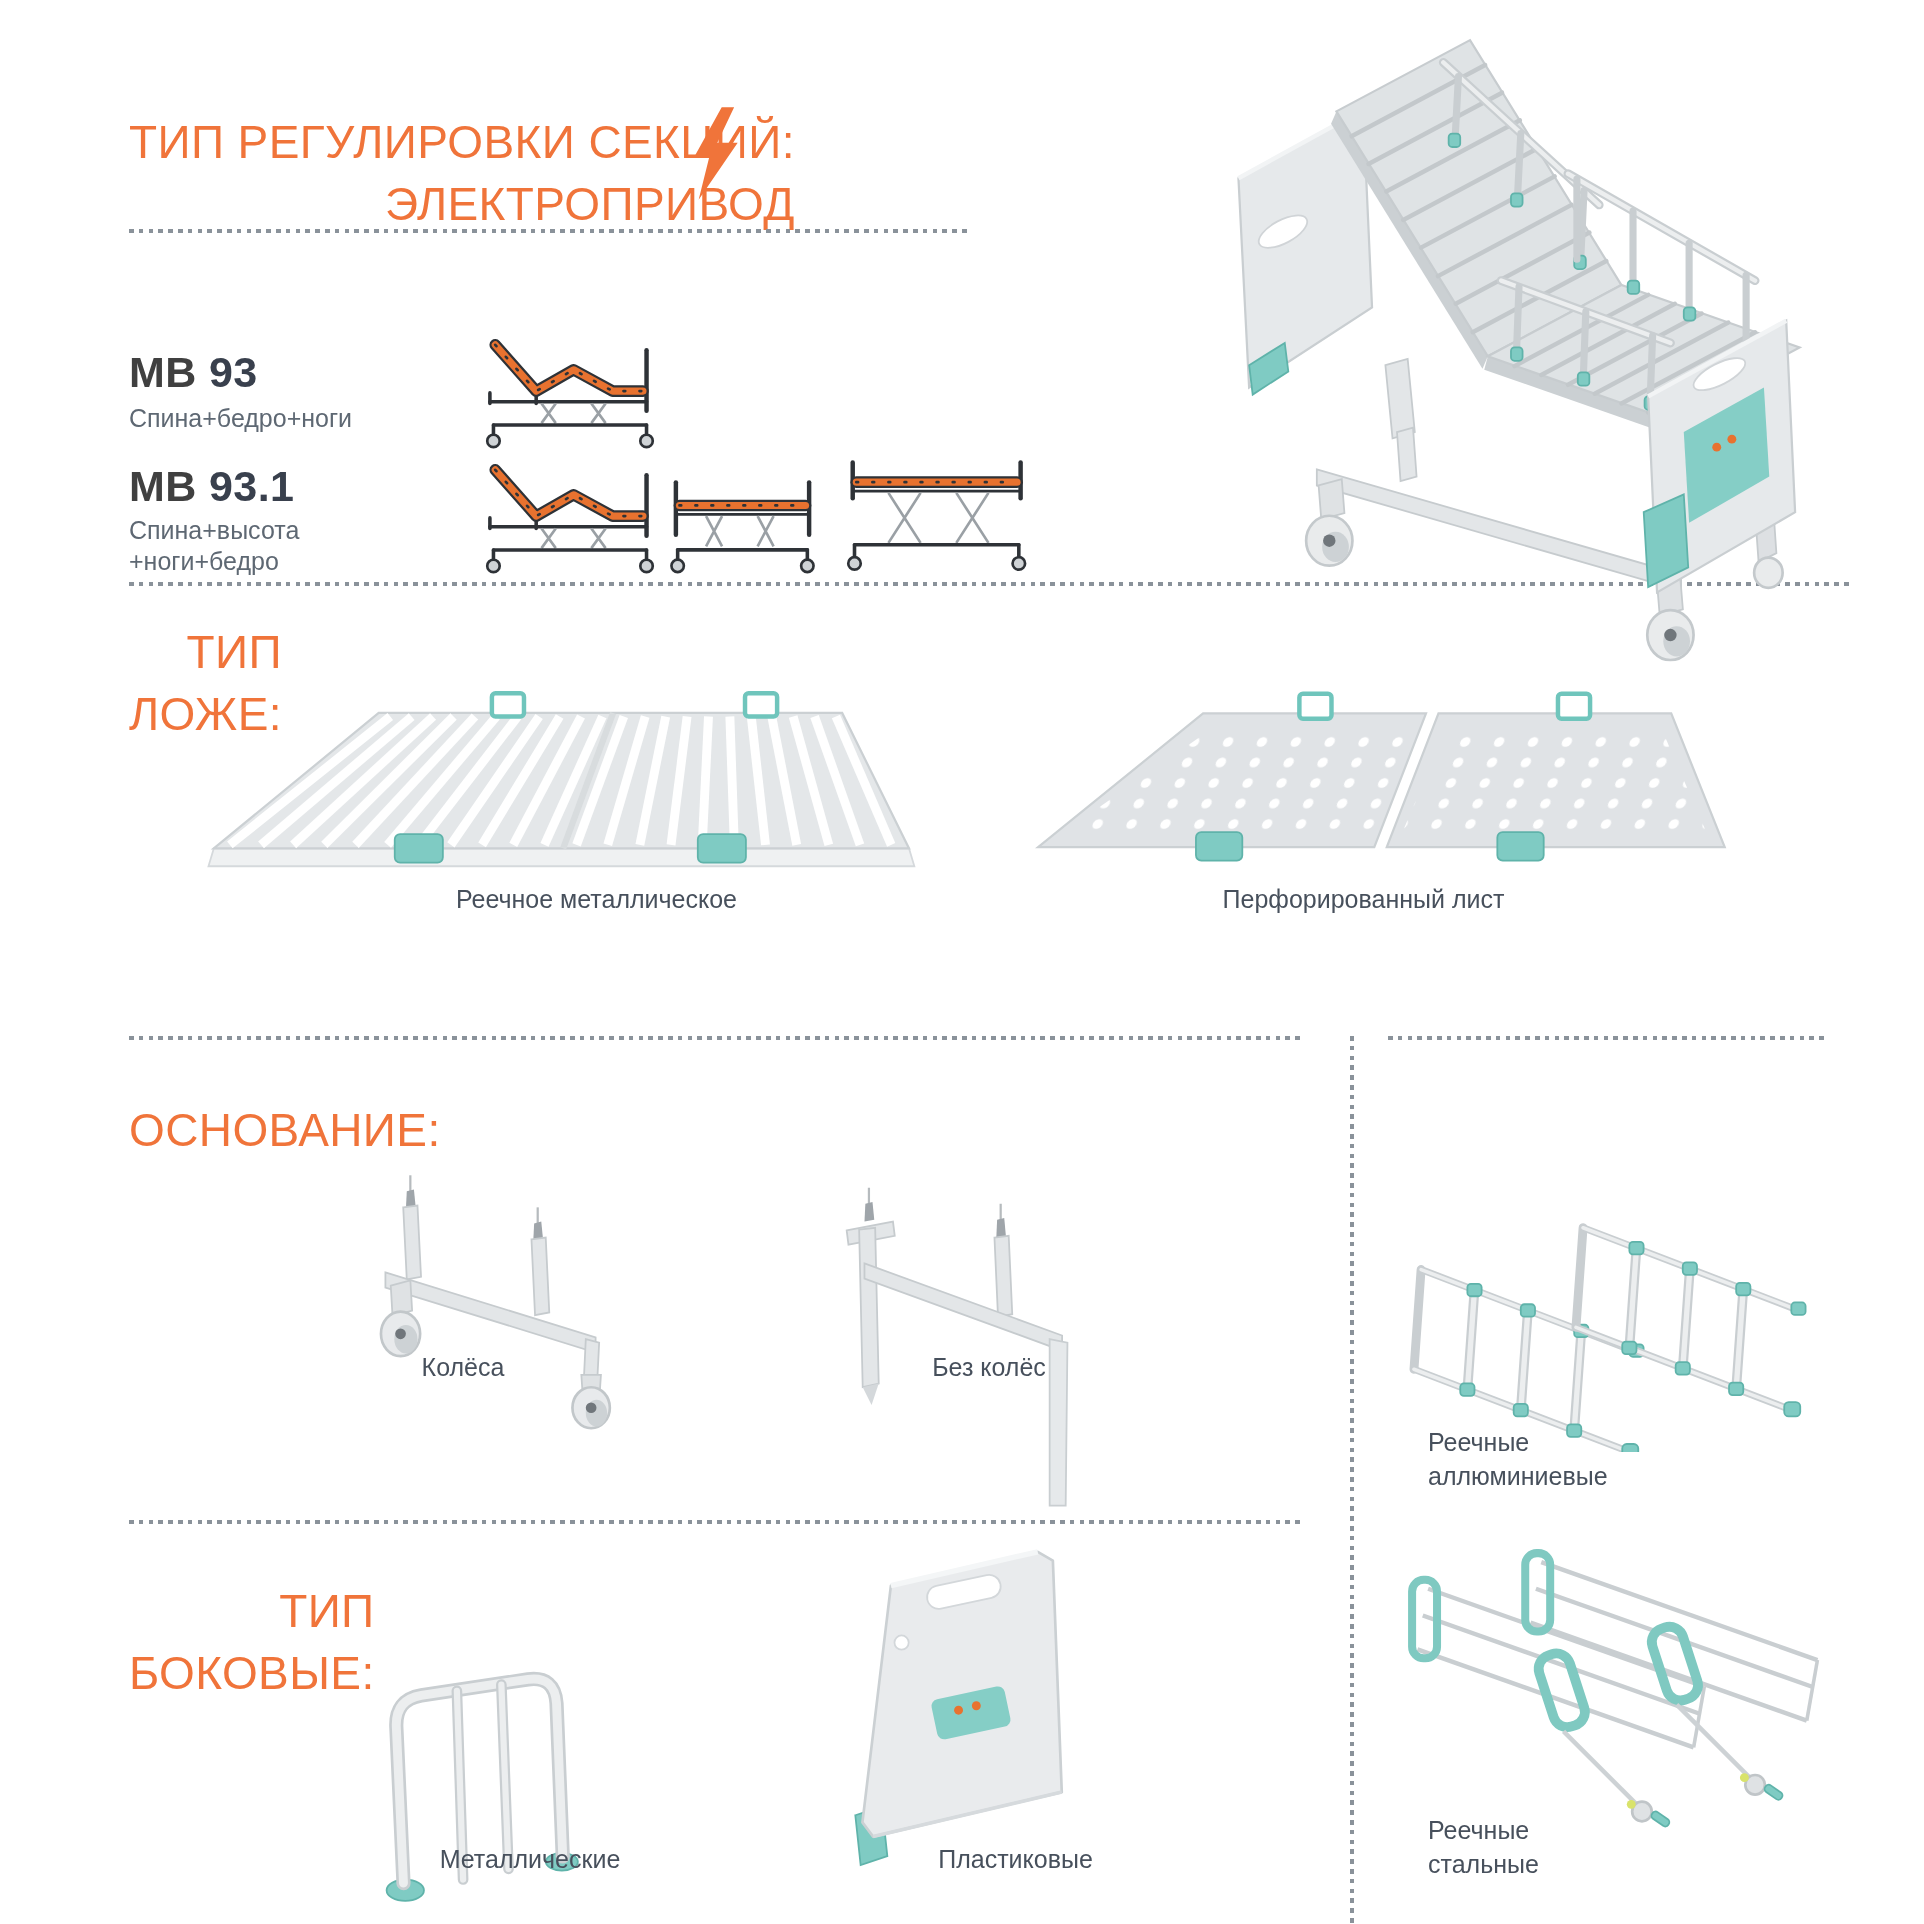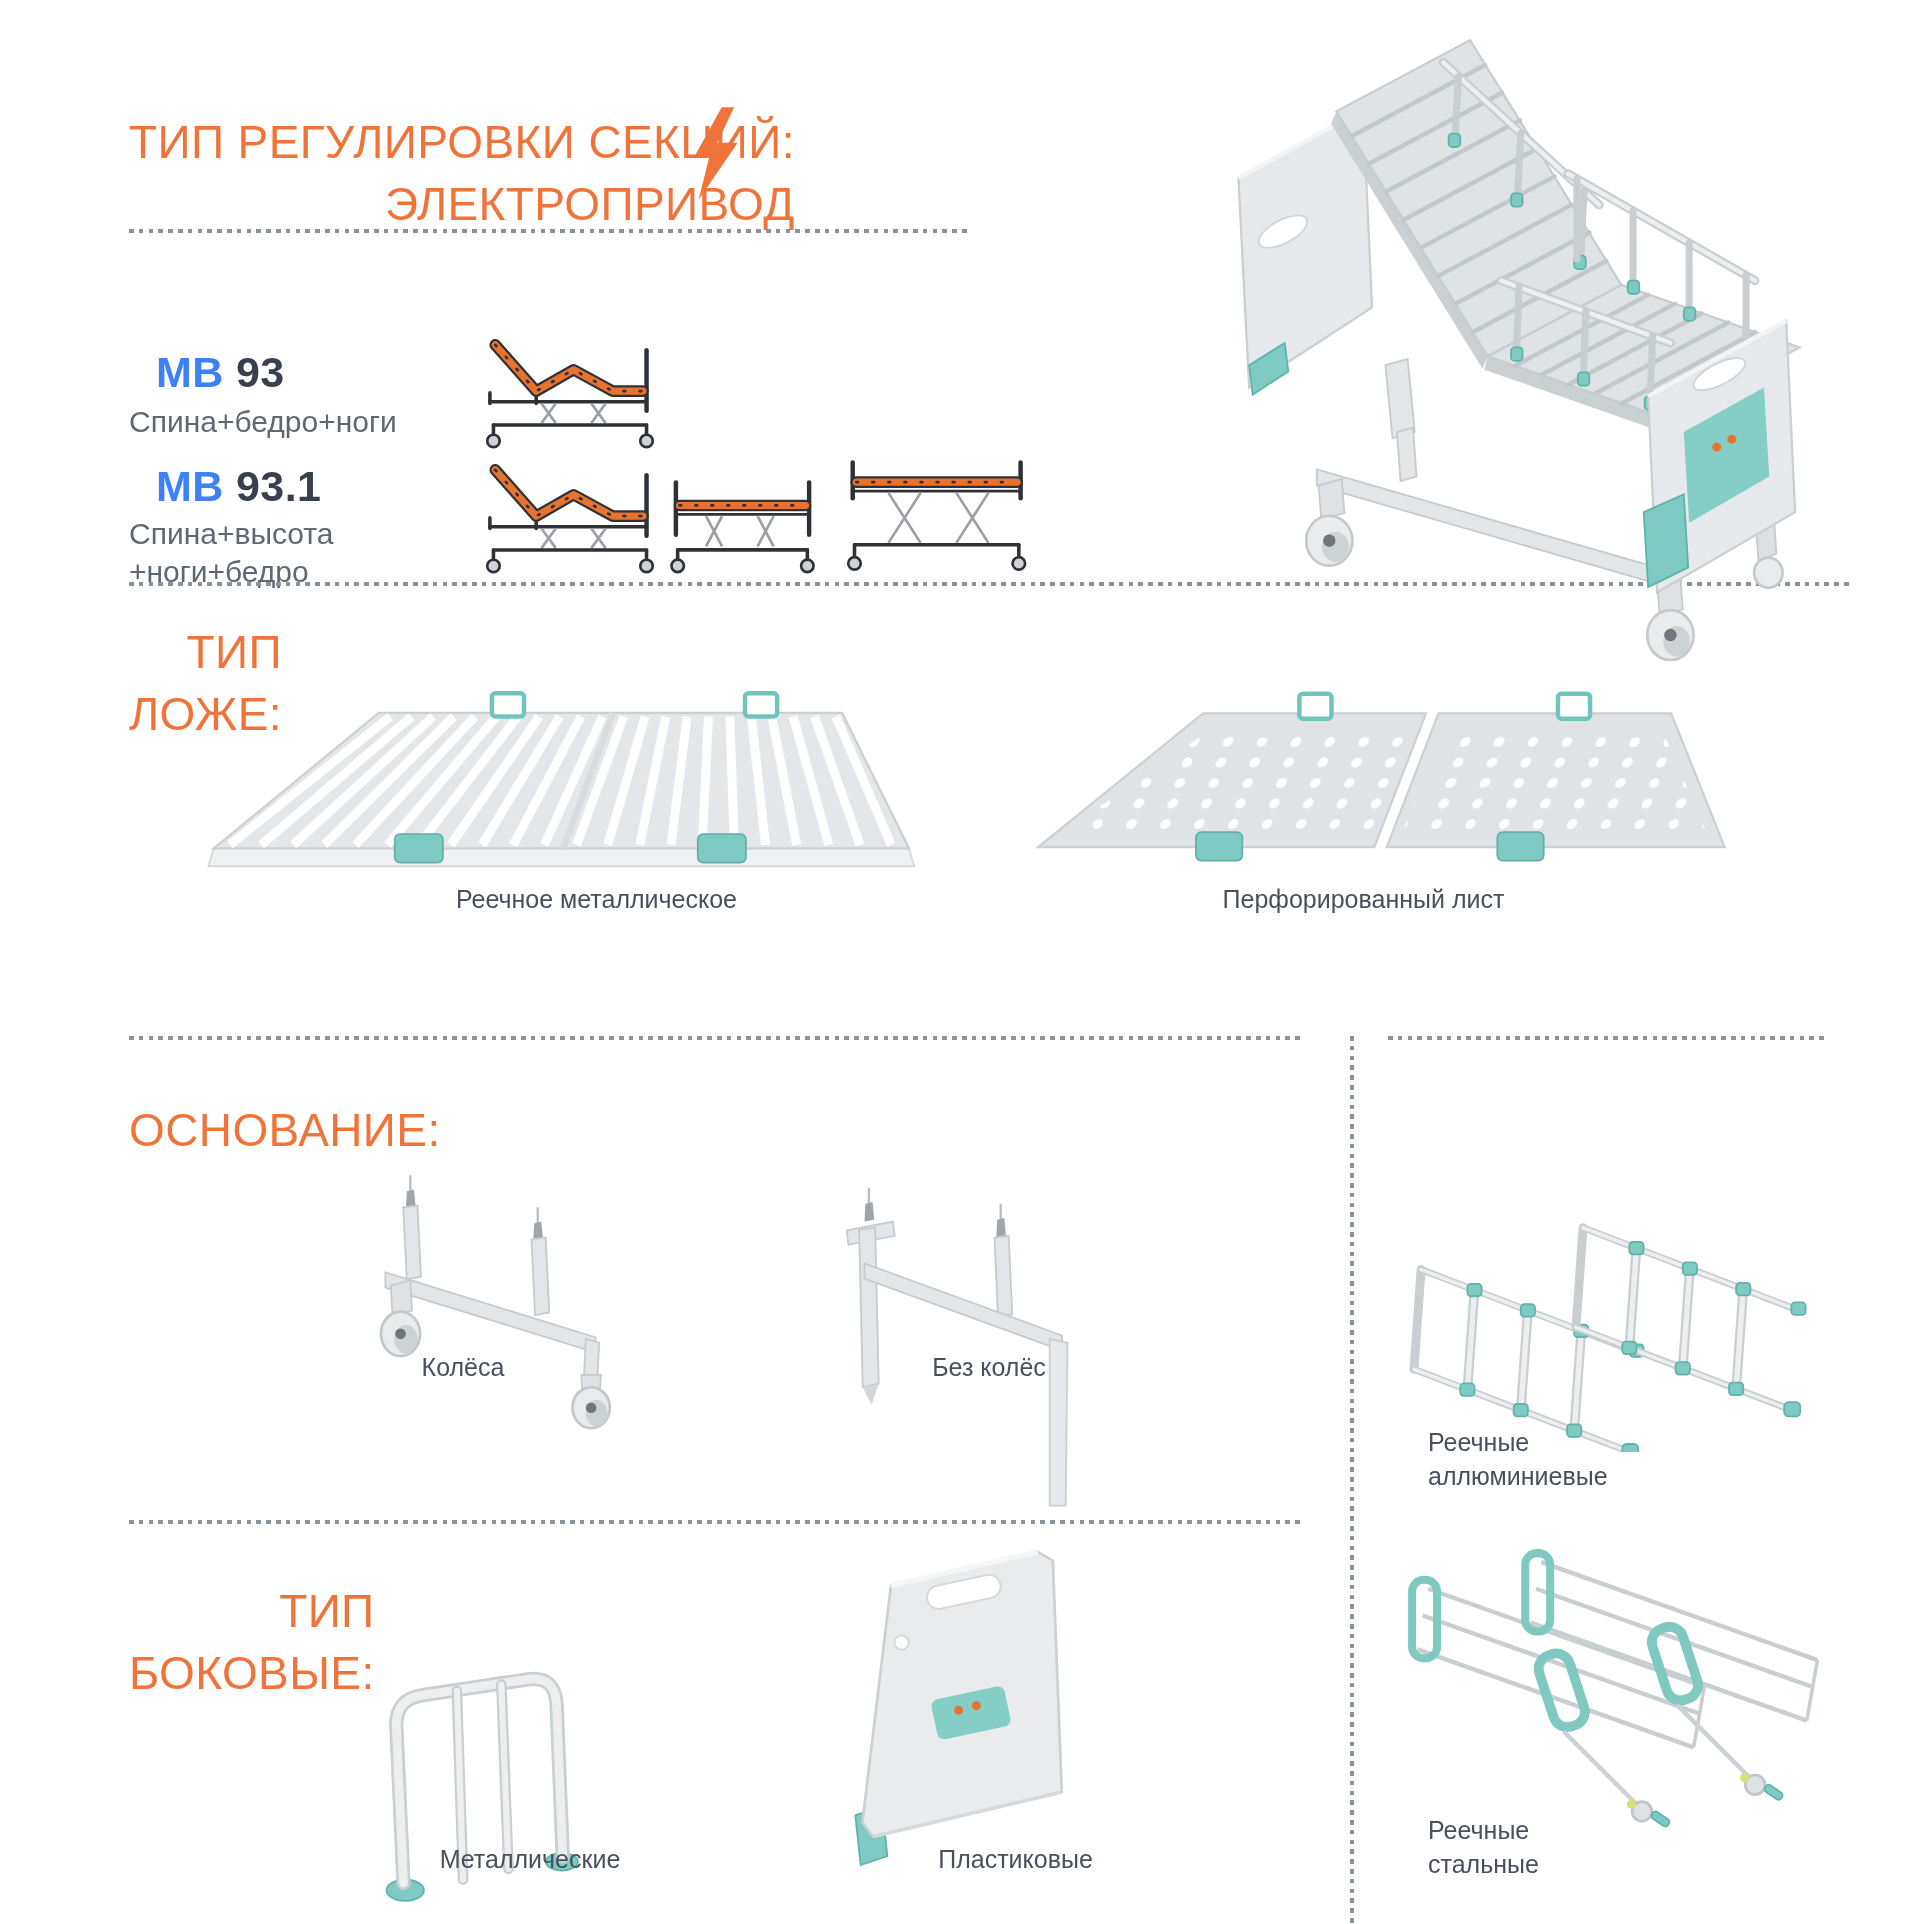--- a/index.html
+++ b/index.html
@@ -1,22 +1,22 @@
 <!DOCTYPE html>
 <html style="font-size:14.3px"><head>
 <meta charset="utf-8">
 <style>
   html,body{margin:0;padding:0;background:#ffffff;}
   .page{position:relative;width:1925px;height:1925px;background:#fff;overflow:hidden;
         font-family:"Liberation Sans",sans-serif;}
   .abs{position:absolute;}
   .section-title{font-size:46px;font-weight:400;color:#F0743A;line-height:1.34;letter-spacing:0.4px;text-align:right;}
   .model-name{font-size:43px;font-weight:700;color:#39404D;letter-spacing:0.4px;}
-  .model-name .pfx{color:#3b82f6;margin-left:27px;}
-  .model-desc{font-size:30px;color:#5E6873;line-height:1.25;}
+  .model-name .pfx{color:#404040;}
+  .model-desc{font-size:25px;color:#5E6873;line-height:1.25;}
   .caption{font-size:25px;color:#47505C;line-height:1.35;}
   .caption-center{text-align:center;}
   .hdash{position:absolute;height:3.6px;
          background-image:repeating-linear-gradient(90deg,#8A929A 0 4.5px,transparent 4.5px 9.8px);}
   .vdash{position:absolute;width:3.6px;
          background-image:repeating-linear-gradient(180deg,#8A929A 0 4.5px,transparent 4.5px 9.8px);}
   svg{display:block;}
   .tube-out{stroke:#C9CED1;fill:none;stroke-linecap:round;stroke-linejoin:round;}
   .tube-in{stroke:#ECEEEF;fill:none;stroke-linecap:round;stroke-linejoin:round;}
   .panel{fill:#E6E9EB;stroke:#C9CED1;stroke-width:2.5;}

